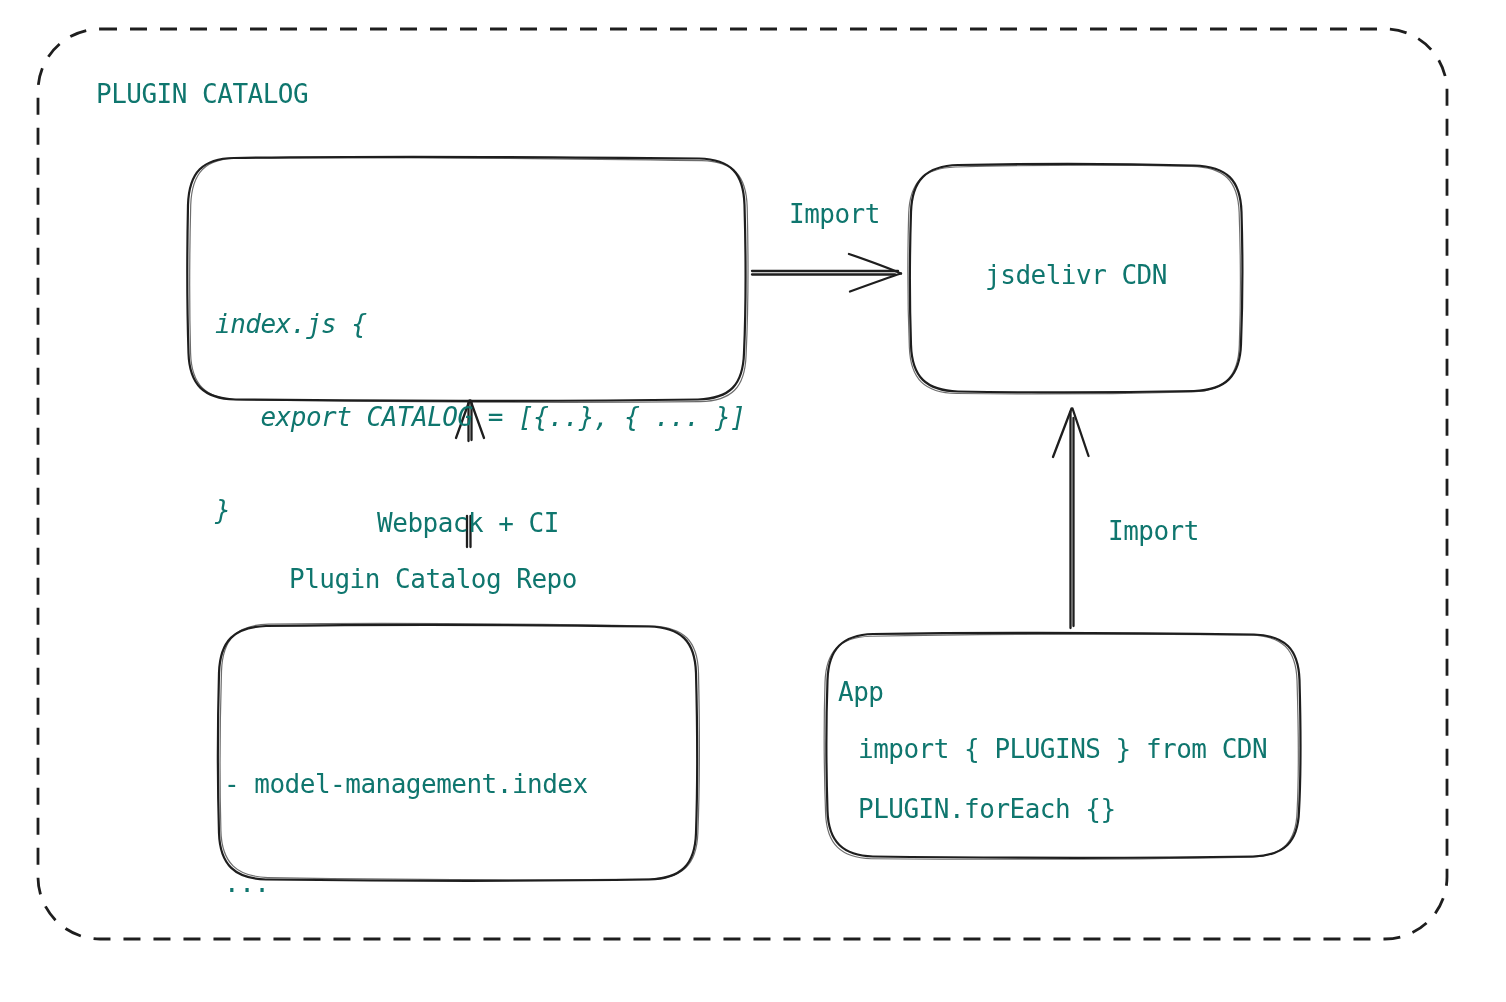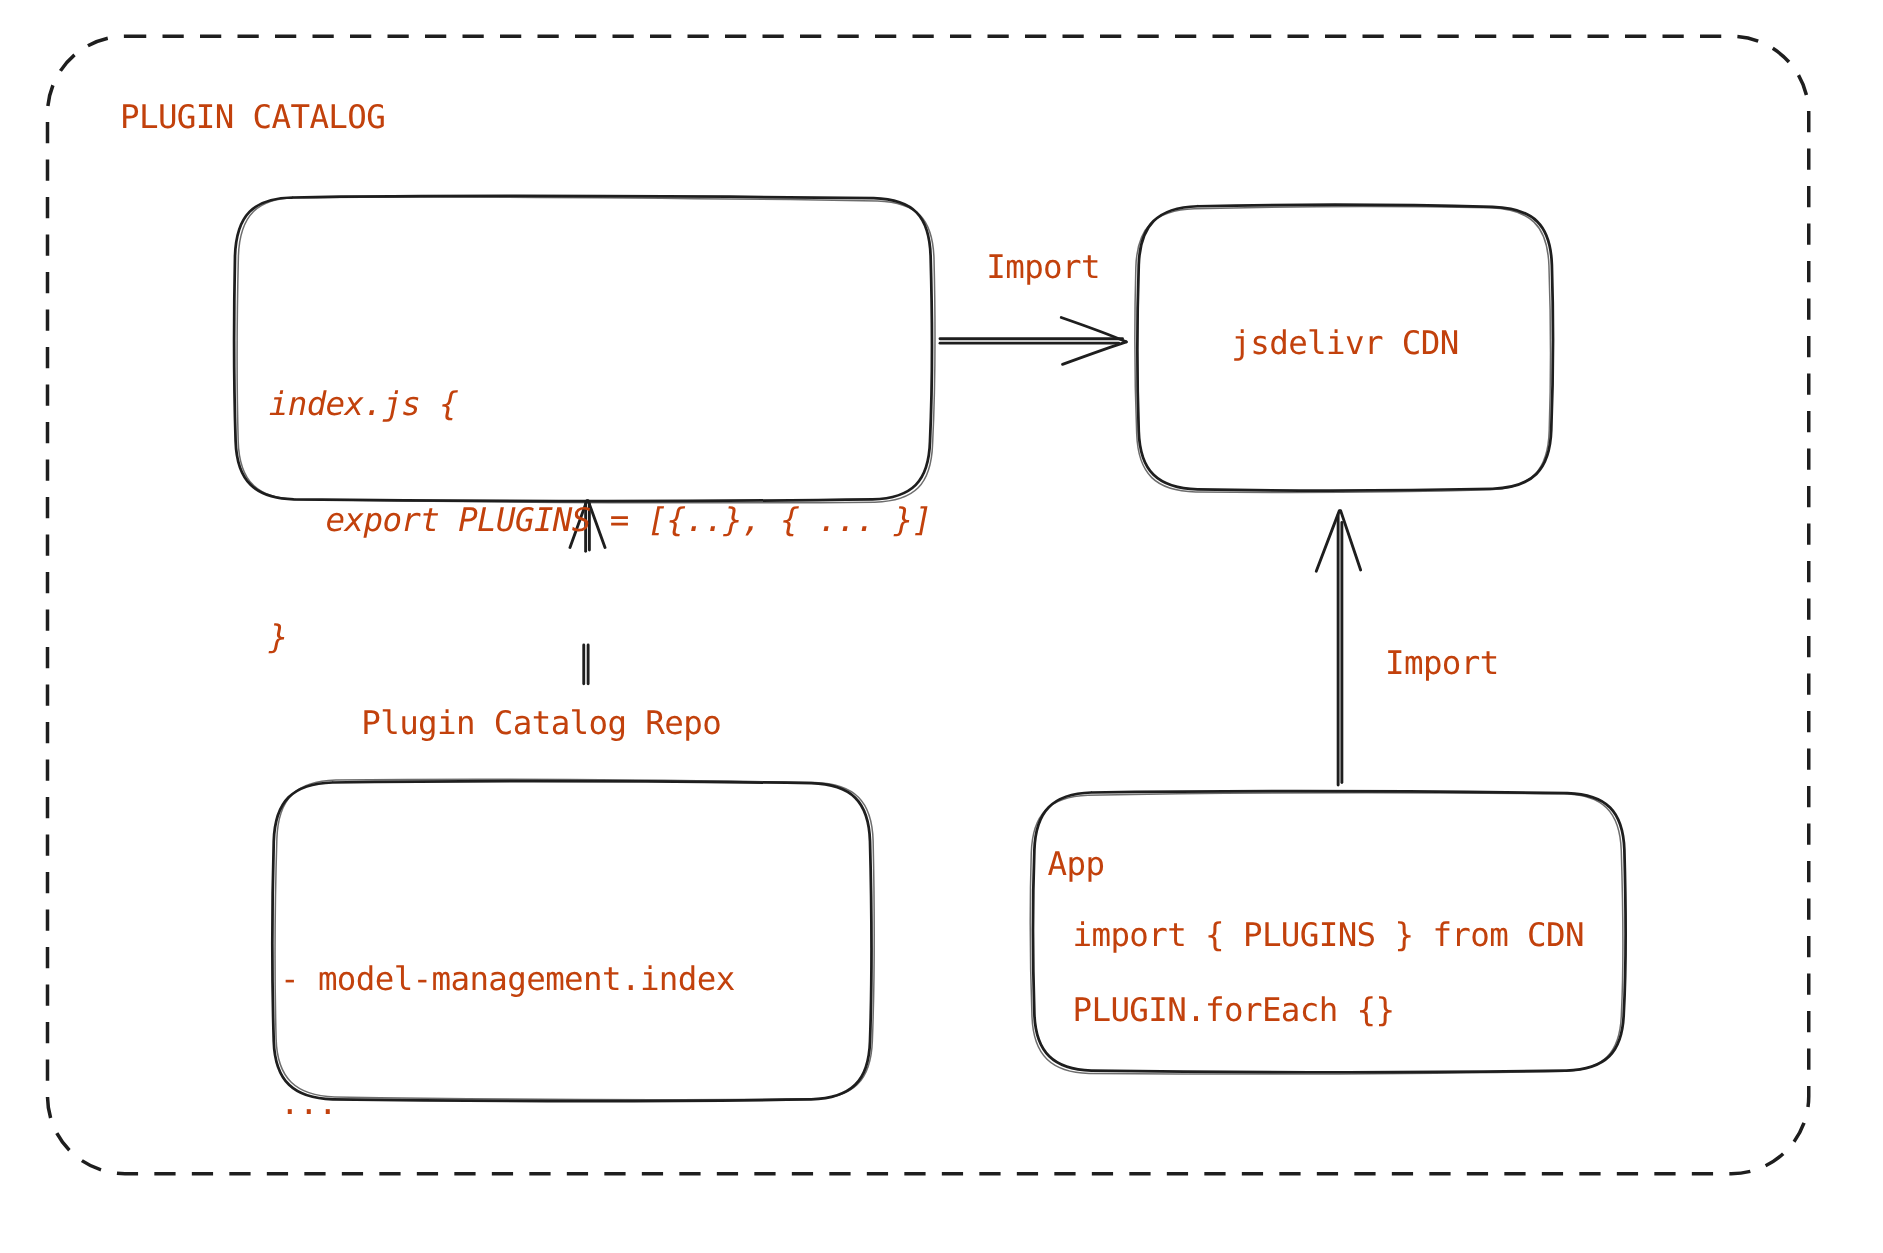--- a/index.html
+++ b/index.html
@@ -6,21 +6,21 @@
     margin: 0;
     padding: 0;
     background: #ffffff;
   }
   .canvas {
     position: relative;
     width: 1476px;
     height: 1002px;
     background: #ffffff;
     font-family: "DejaVu Sans Mono", "Liberation Mono", monospace;
-    color: #c2410c;
+    color: #0f766e;
     overflow: hidden;
   }
   svg.layer {
     position: absolute;
     left: 0; top: 0;
     width: 1506px;
     height: 1002px;
   }
   .txt {
     position: absolute;
@@ -123,29 +123,30 @@
       <path class="arrow" d="M 1053 457 L 1071.5 408.5"></path>
       <path class="arrow" d="M 1072.5 408.5 L 1088.5 456"></path>
     </g>
   </svg>
 
   <div class="txt" style="left:96px; top:79px;">PLUGIN CATALOG</div>
 
 
   <div class="txt" style="left:215px; top:247px;font-style:italic;">
     <div>index.js {</div>
-    <div>   export PLUGINS = [{..}, { ... }]</div>
+    <div>   export CATALOG = [{..}, { ... }]</div>
     <div>}</div>
   </div>
 
   <div class="txt" style="left:789px; top:199px;">Import</div>
 
   <div class="txt center" style="left:910px; top:260px; width:332px;">jsdelivr CDN</div>
 
   <div class="txt center" style="left:318px; top:446px; width:300px;">
+    <div>Webpack + CI</div>
   </div>
 
   <div class="txt" style="left:289px; top:564px;">Plugin Catalog Repo</div>
 
   <div class="txt" style="left:224px; top:702px; line-height:33px;">
     <div>- model-management.index</div>
     <div>...</div>
   </div>
 
   <div class="txt" style="left:1108px; top:516px;">Import</div>

